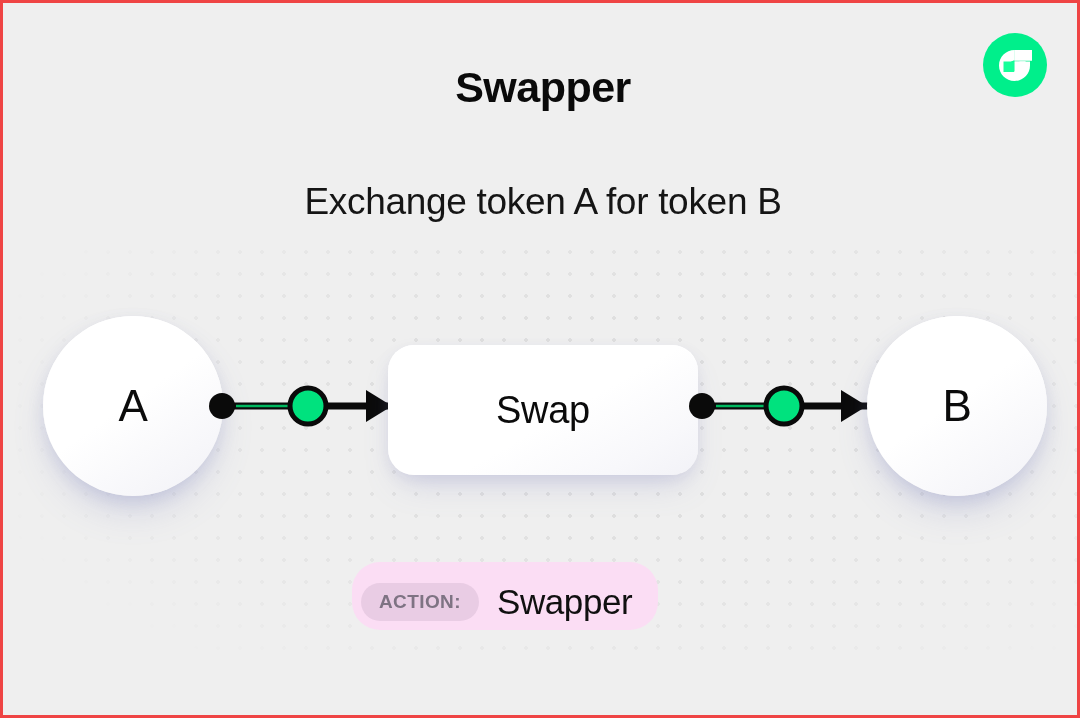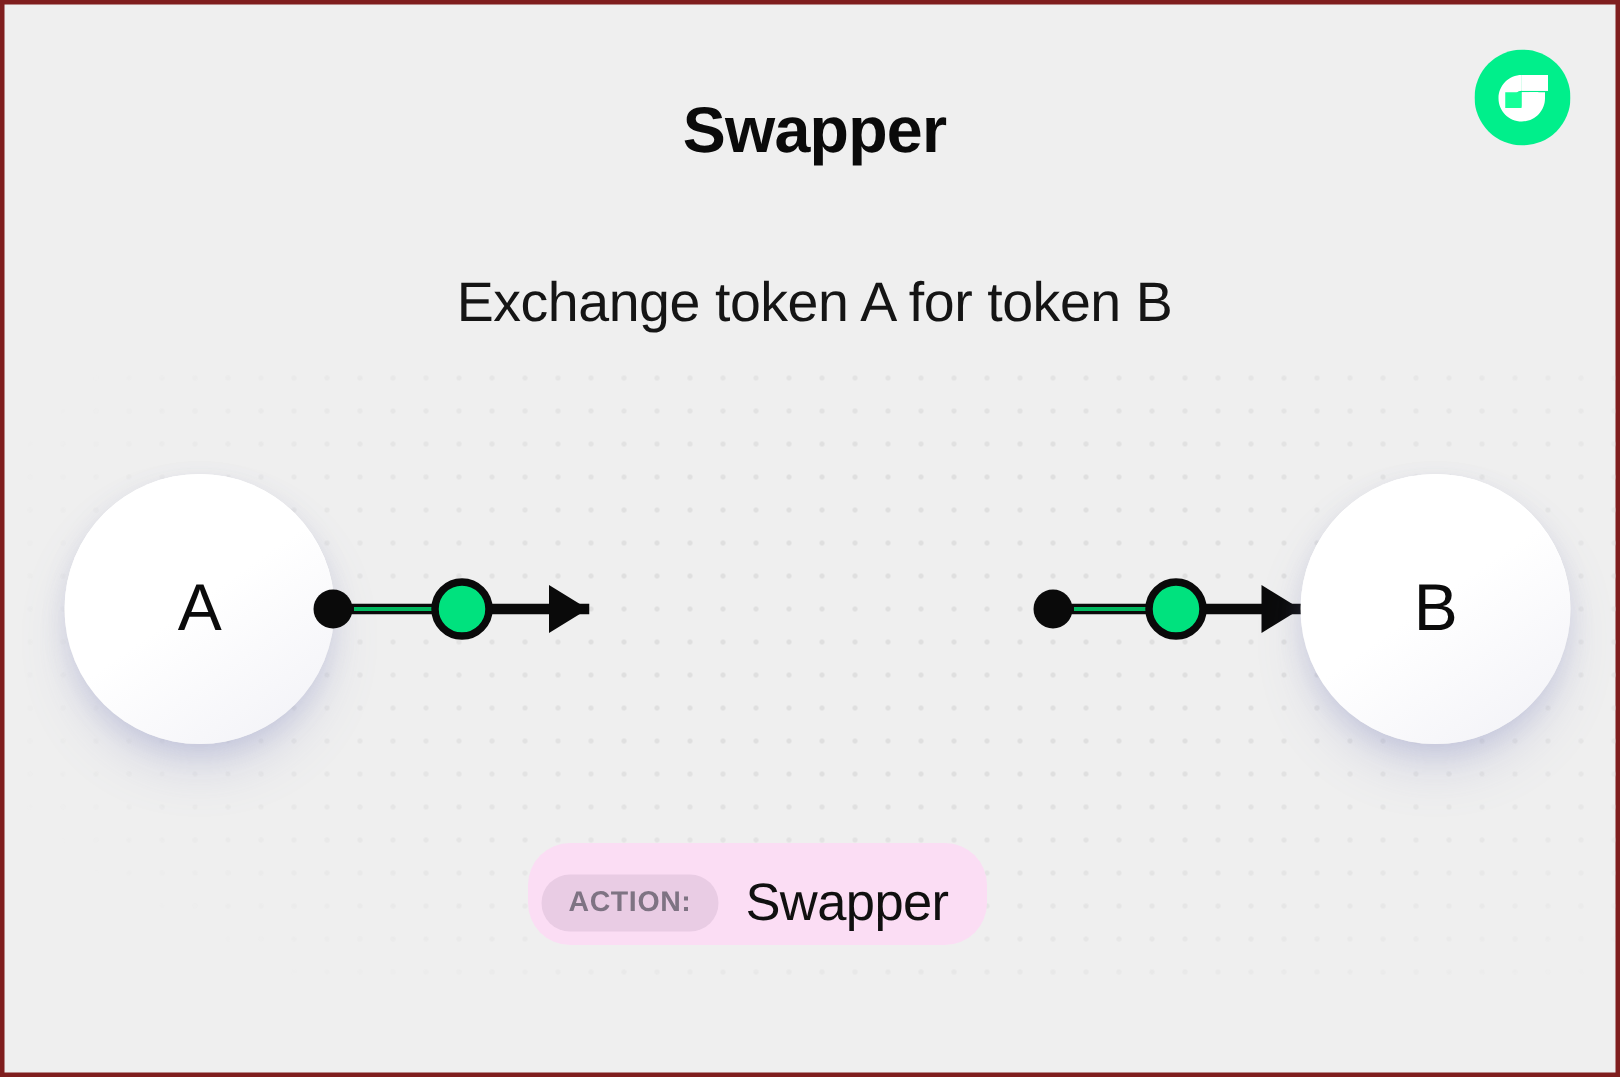--- a/index.html
+++ b/index.html
@@ -7,21 +7,21 @@
   body{
     font-family:"Liberation Sans","DejaVu Sans",sans-serif;
     -webkit-font-smoothing:antialiased;
   }
 
   #frame{
     position:relative;
     width:1080px;
     height:718px;
     box-sizing:border-box;
-    border:3px solid #7f1d1d;
+    border:3px solid #ef4444;
     background:#EFEFEF;
     overflow:hidden;
   }
 
   
   #dot-grid{
     position:absolute;
     left:0; top:232px;
     width:1080px; height:430px;
     background-image:radial-gradient(#DFDFDF 1.6px, transparent 1.7px);
@@ -171,20 +171,23 @@
     <div class="edge" id="edge-1">
       <svg width="185" height="60" viewBox="0 0 185 60">
         <line x1="14" y1="30" x2="185" y2="30" stroke="#0A0A0A" stroke-width="7"></line>
         <line x1="28" y1="30" x2="100" y2="30" stroke="#00B85F" stroke-width="2.6"></line>
         <circle cx="14" cy="30" r="13" fill="#0A0A0A"></circle>
         <circle cx="100" cy="30" r="18" fill="#00E27E" stroke="#0A0A0A" stroke-width="5"></circle>
         <polygon points="158,14 184,30 158,46" fill="#0A0A0A"></polygon>
       </svg>
     </div>
 
+    <div id="swap-box">
+      <span>Swap</span>
+    </div>
 
     <div class="edge" id="edge-2">
       <svg width="180" height="60" viewBox="0 0 180 60">
         <line x1="14" y1="30" x2="180" y2="30" stroke="#0A0A0A" stroke-width="7"></line>
         <line x1="28" y1="30" x2="96" y2="30" stroke="#00B85F" stroke-width="2.6"></line>
         <circle cx="14" cy="30" r="13" fill="#0A0A0A"></circle>
         <circle cx="96" cy="30" r="18" fill="#00E27E" stroke="#0A0A0A" stroke-width="5"></circle>
         <polygon points="153,14 179,30 153,46" fill="#0A0A0A"></polygon>
       </svg>
     </div>

